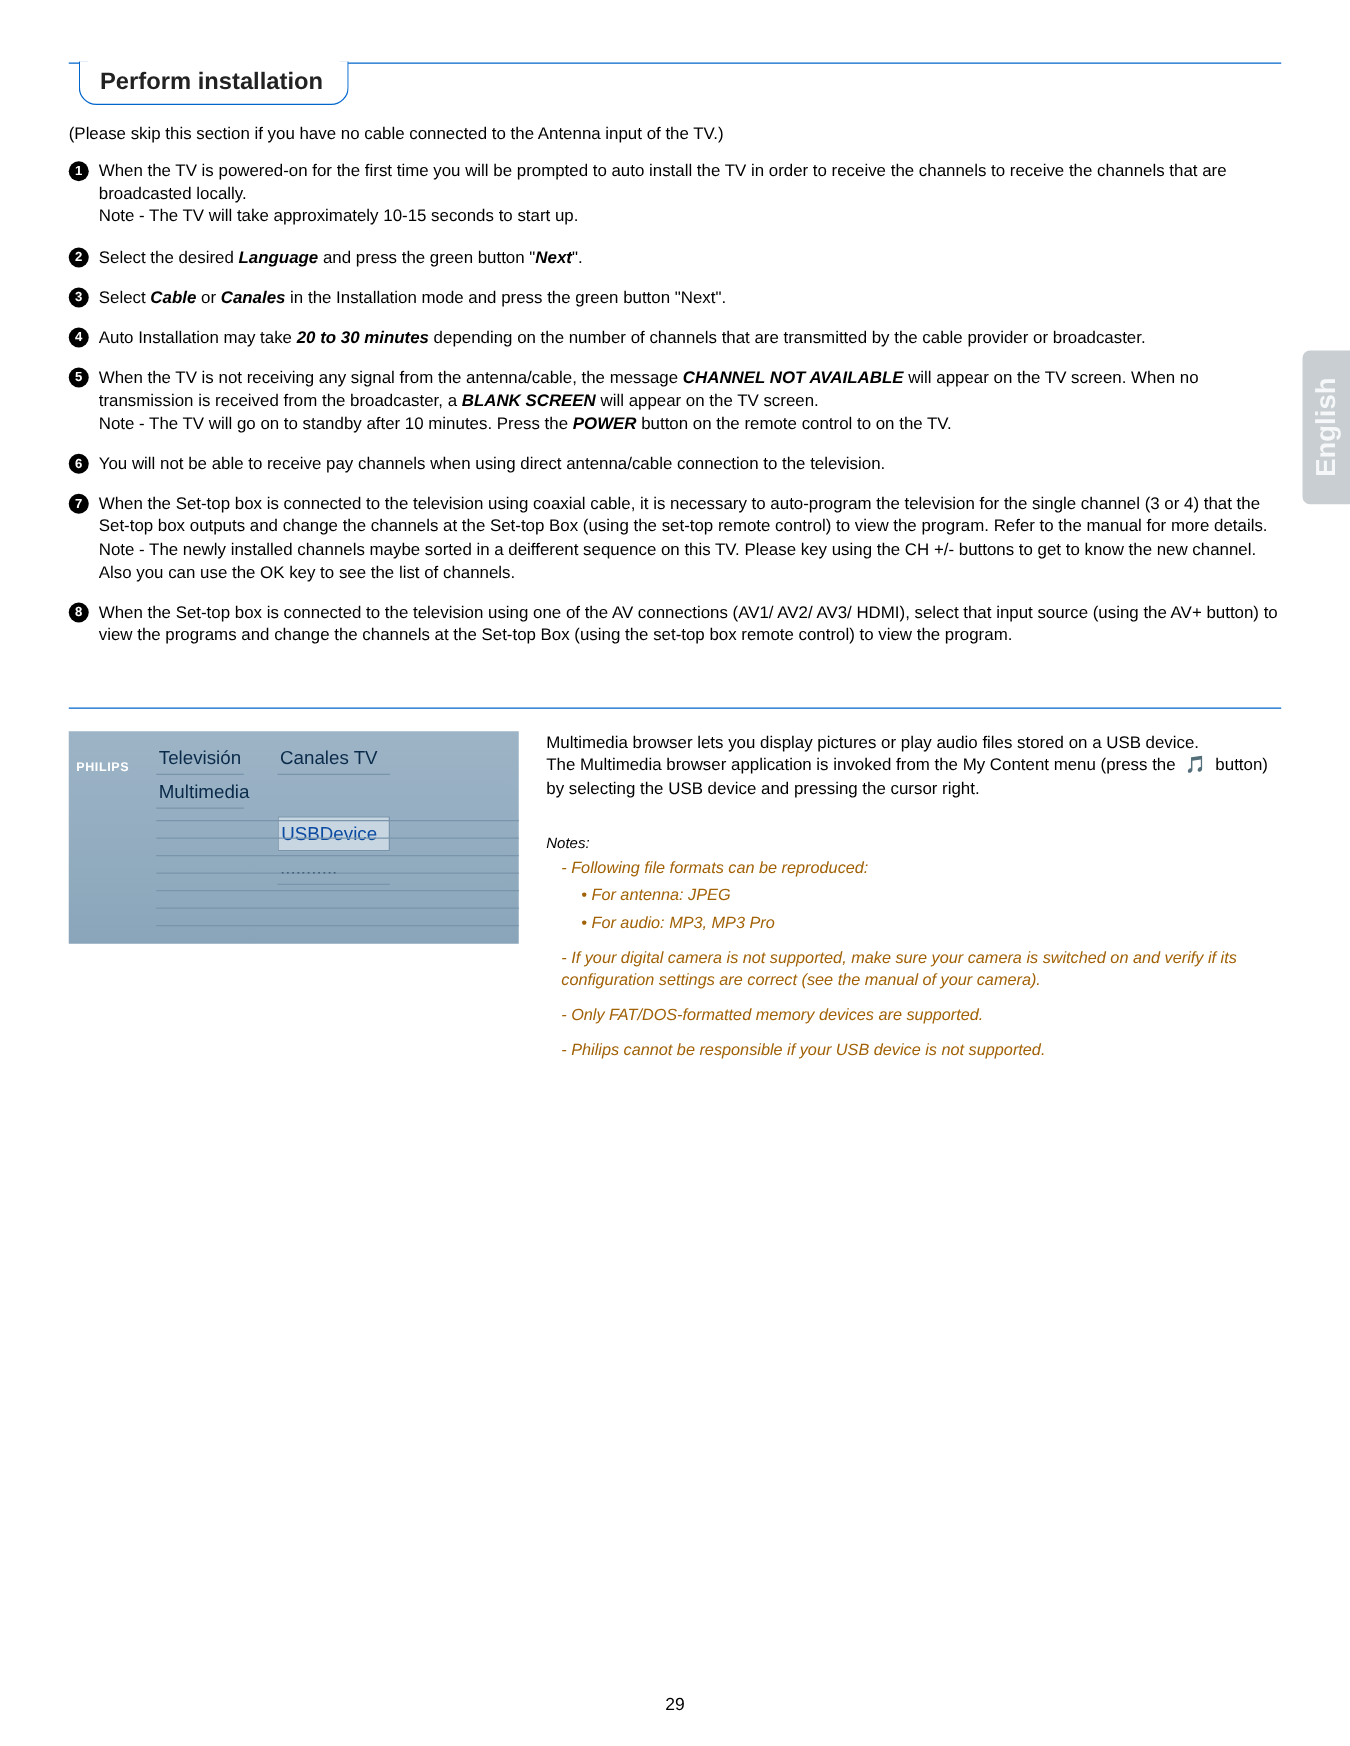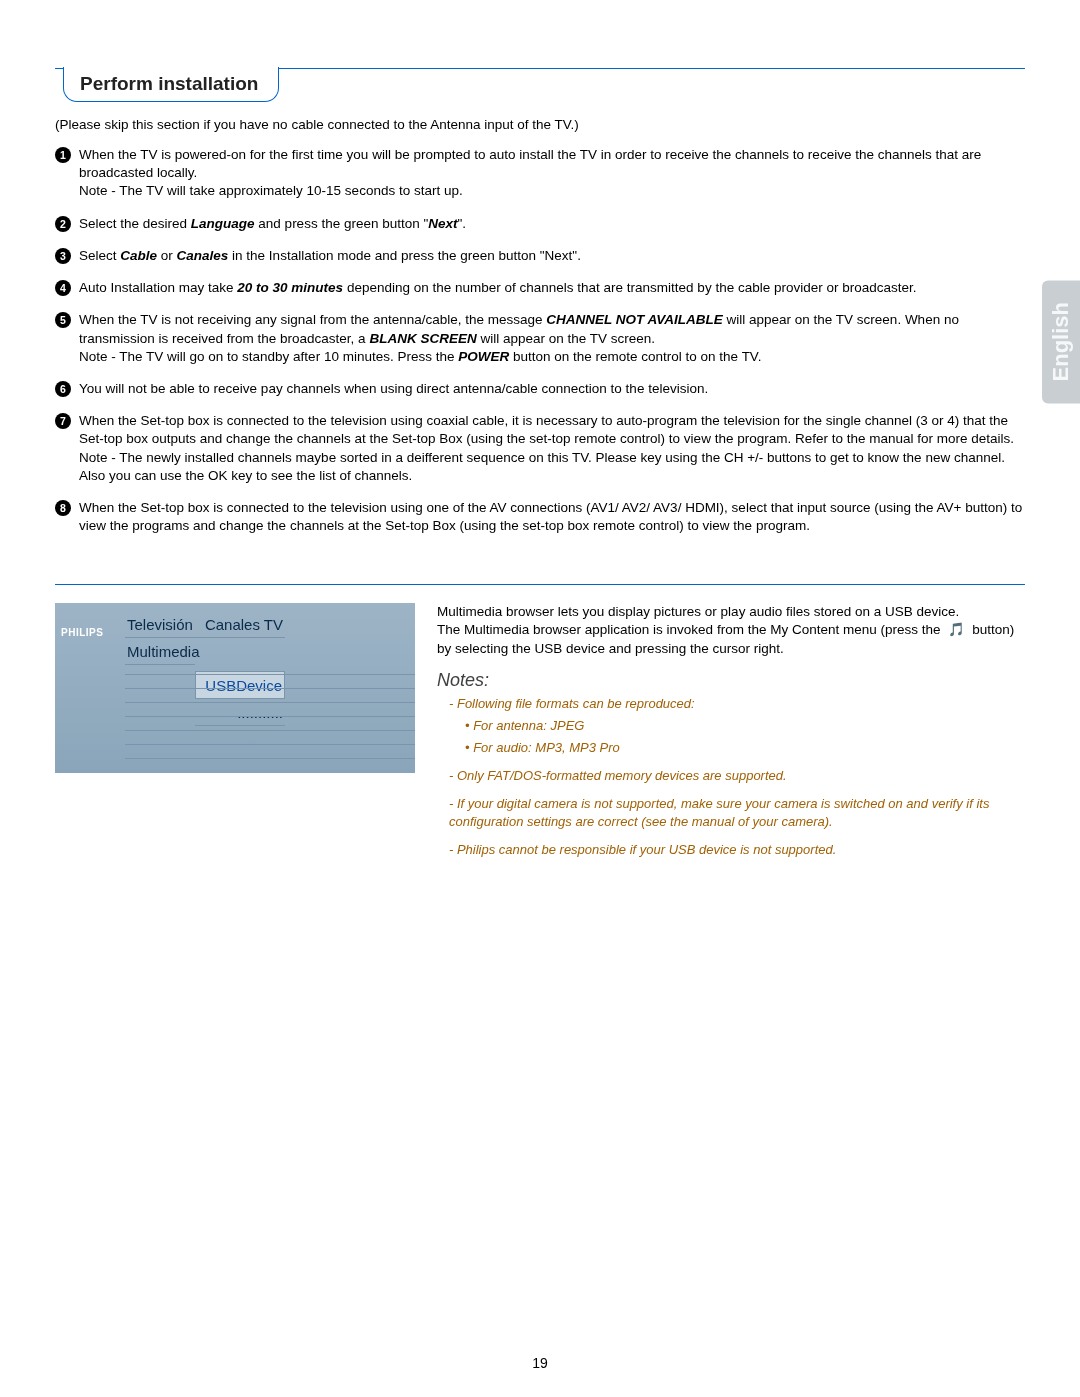--- a/index.html
+++ b/index.html
@@ -5,21 +5,21 @@
   * { box-sizing: border-box; margin: 0; padding: 0; }
   body {
     font-family: Arial, Helvetica, sans-serif;
     background: #fff;
     width: 1080px;
     height: 1397px;
     position: relative;
     color: #000;
   }
   .page {
-    padding: 68px 55px 30px 55px;
+    padding: 50px 55px 30px 55px;
     position: relative;
   }
   .section-rule {
     border-top: 1.5px solid #0066cc;
     margin-bottom: 0;
     position: relative;
   }
   .section-heading {
     display: inline-block;
     border: 1.5px solid #0066cc;
@@ -91,21 +91,21 @@
     font-weight: bold;
     font-size: 10px;
     letter-spacing: 0.5px;
   }
   .mm-col1, .mm-col2 {
     position: absolute;
     top: 8px;
     width: 70px;
   }
   .mm-col1 { left: 70px; }
-  .mm-col2 { left: 140px; width: 90px; text-align: right; }
+  .mm-col2 { left: 167px; width: 90px; }
   .mm-label {
     padding: 5px 2px 4px 2px;
     border-bottom: 1px solid #7a95ab;
     font-size: 15px;
   }
   .mm-label.sel {
     color: #0a4aa0;
     border: 1px solid #7a95ab;
     background: #c8d6e2;
     margin-top: 33px;
@@ -120,23 +120,23 @@
     height: 14px;
     border-bottom: 1px solid #7a95ab;
   }
   .mm-text {
     flex: 1 1 auto;
     font-size: 13.5px;
     line-height: 1.38;
   }
   .notes-hdr {
     font-style: italic;
-    color: #404040;
-    margin-top: 10px;
-    font-size: 18px;
+    color: #000000;
+    margin-top: 26px;
+    font-size: 12px;
   }
   .notes-list {
     font-style: italic;
     color: #a16207;
     font-size: 13px;
     padding-left: 12px;
     margin-top: 2px;
   }
   .notes-list li { list-style: none; margin-bottom: 4px; }
   .notes-sub { padding-left: 16px; }
@@ -234,24 +234,24 @@
         </div>
       </div>
 
       <div class="mm-text">
         <div id="mm-intro">Multimedia browser lets you display pictures or play audio files stored on a USB device.<br>The Multimedia browser application is invoked from the My Content menu (press the &nbsp;🎵&nbsp; button) by selecting the USB device and pressing the cursor right.</div>
         <div class="notes-hdr">Notes:</div>
         <ul class="notes-list" id="notes-list">
             <li>- Following file formats can be reproduced:</li>
             <li class="notes-sub">• For antenna: JPEG</li>
             <li class="notes-sub">• For audio: MP3, MP3 Pro</li>
+            <li style="margin-top: 10px;">- If your digital camera is not supported, make sure your camera is switched on and verify if its configuration settings are correct (see the manual of your camera).</li>
             <li style="margin-top: 10px;">- Only FAT/DOS-formatted memory devices are supported.</li>
-            <li style="margin-top: 10px;">- If your digital camera is not supported, make sure your camera is switched on and verify if its configuration settings are correct (see the manual of your camera).</li>
             <li style="margin-top: 10px;">- Philips cannot be responsible if your USB device is not supported.</li>
           </ul>
       </div>
     </div>
   </div>
 
 </div>
 
 <div class="lang-tab">English</div>
-<div class="page-num">19</div>
+<div class="page-num">29</div>
 
 </body></html>

